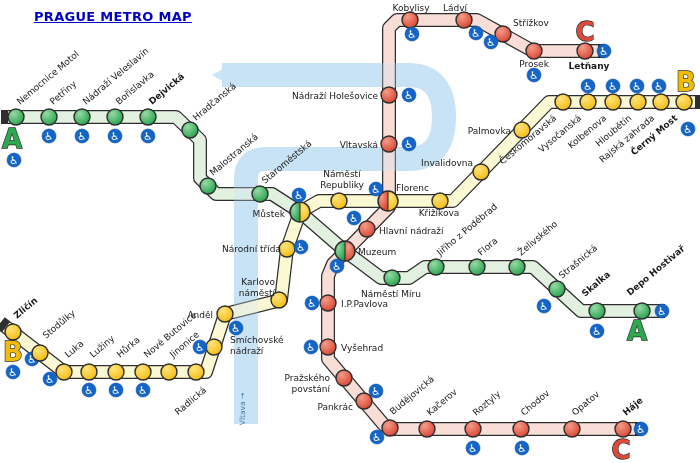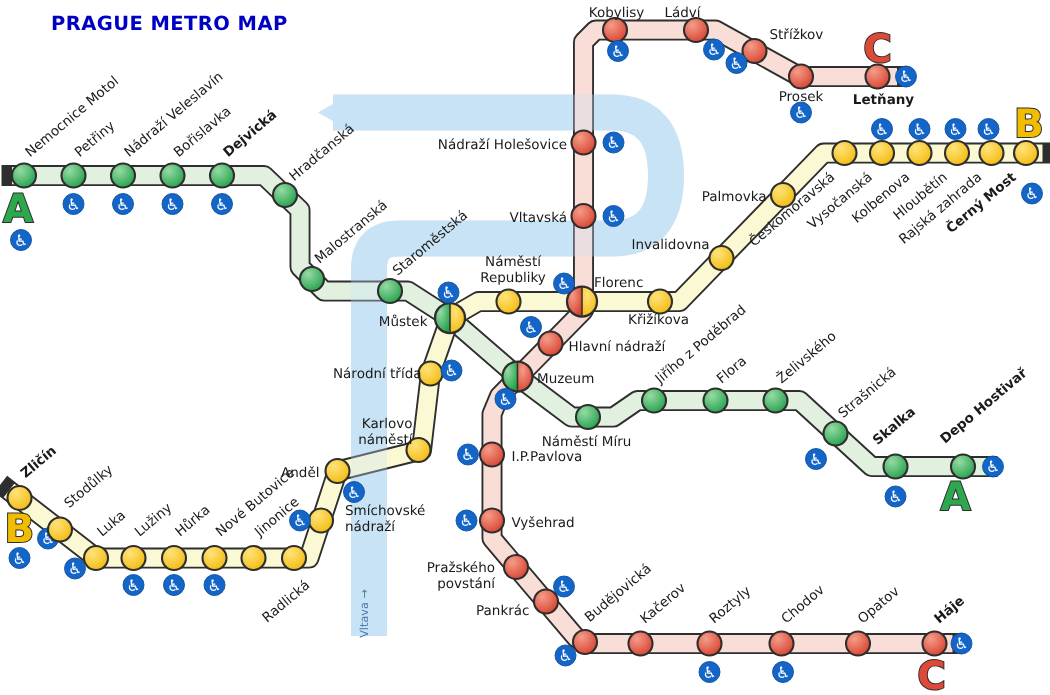--- a/index.html
+++ b/index.html
@@ -1,19 +1,19 @@
 <!DOCTYPE html>
 <html><head>
 <meta charset="utf-8">
 <style>
   html,body{margin:0;padding:0;background:#ffffff;}
   #stage{position:relative;width:700px;height:463px;background:#ffffff;overflow:hidden;
          font-family:"DejaVu Sans", sans-serif;}
   #map-title{position:absolute;left:34px;top:9px;font-size:13px;font-weight:bold;
-             letter-spacing:.3px;}
+             text-decoration:underline;letter-spacing:.3px;}
   svg{position:absolute;left:0;top:0;}
 </style>
 </head>
 <body>
 
 <div id="stage">
   <svg id="metro-svg" width="700" height="463" viewBox="0 0 700 463" xmlns="http://www.w3.org/2000/svg">
       <defs>
         <radialGradient id="gradA" cx="35%" cy="30%" r="80%">
           <stop offset="0%" stop-color="#96dba4"></stop>

